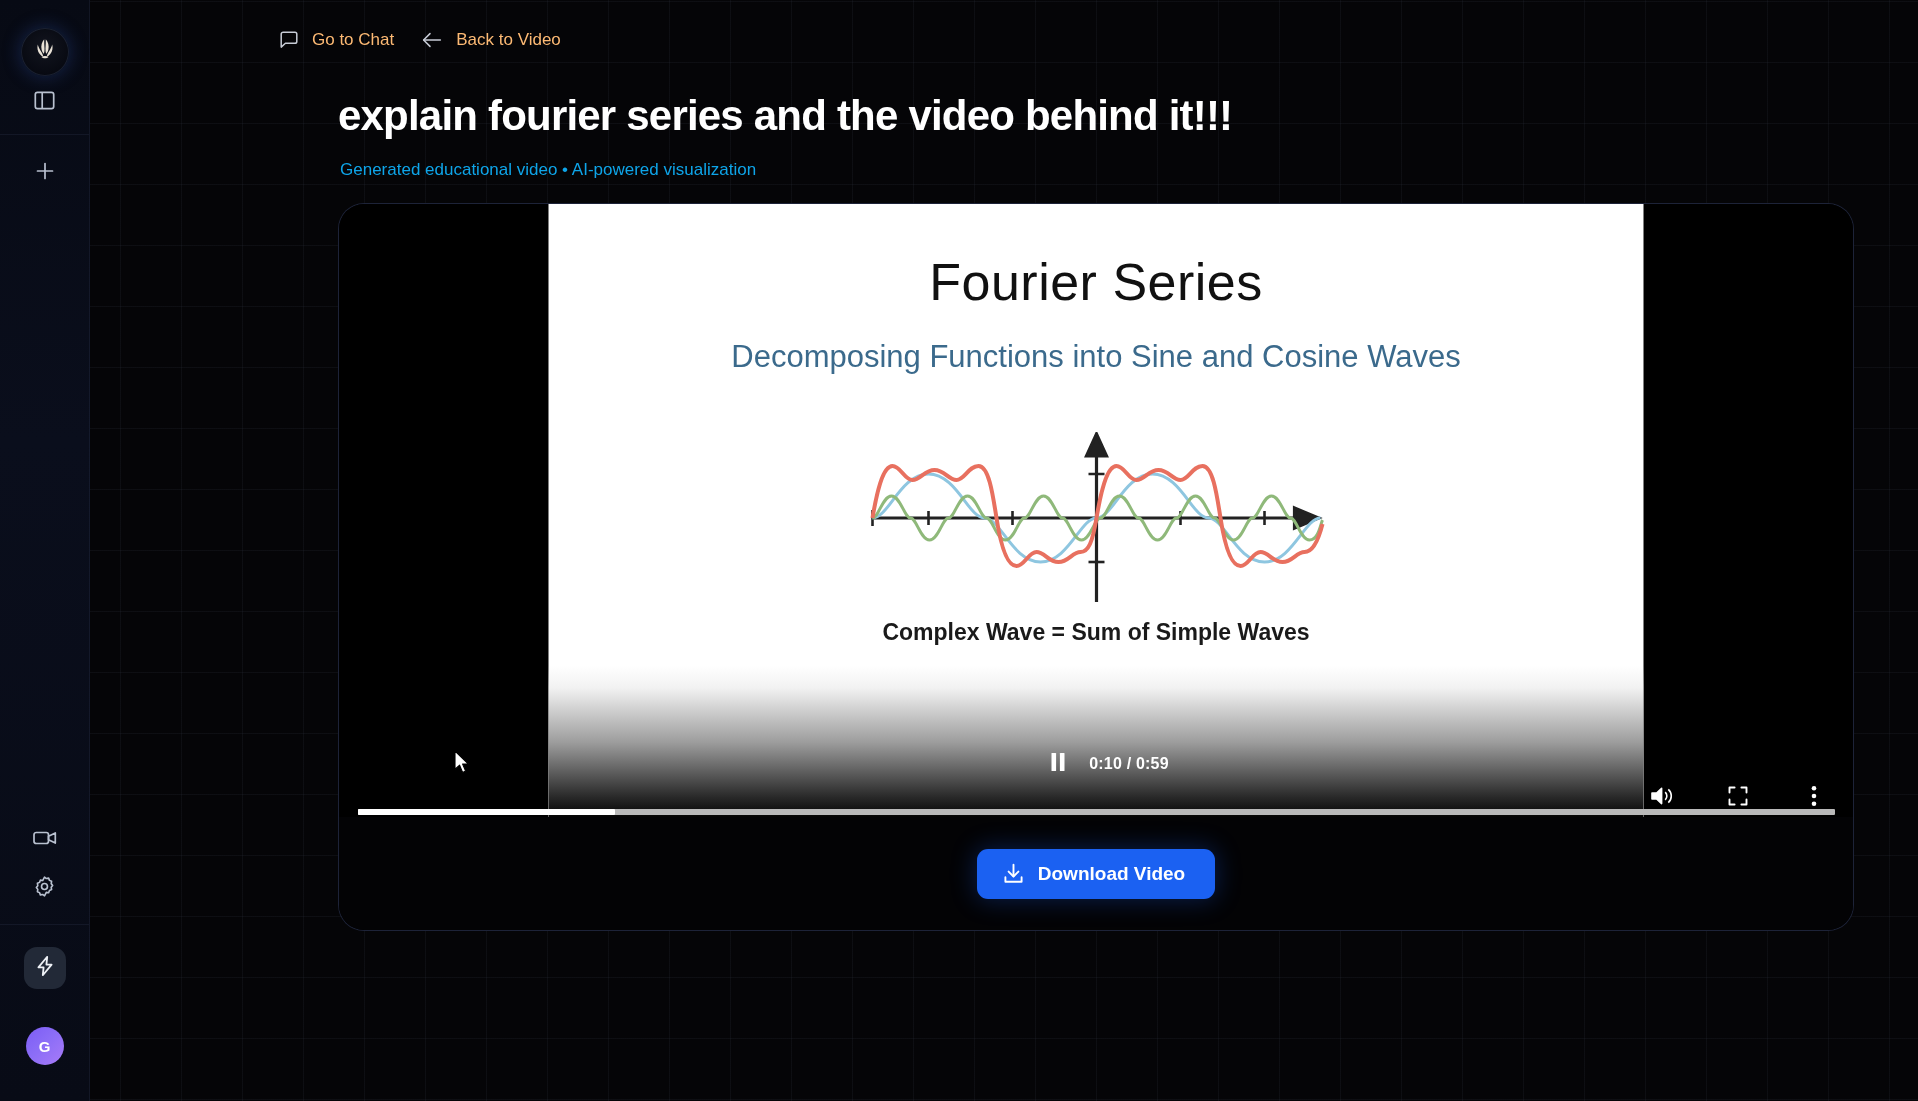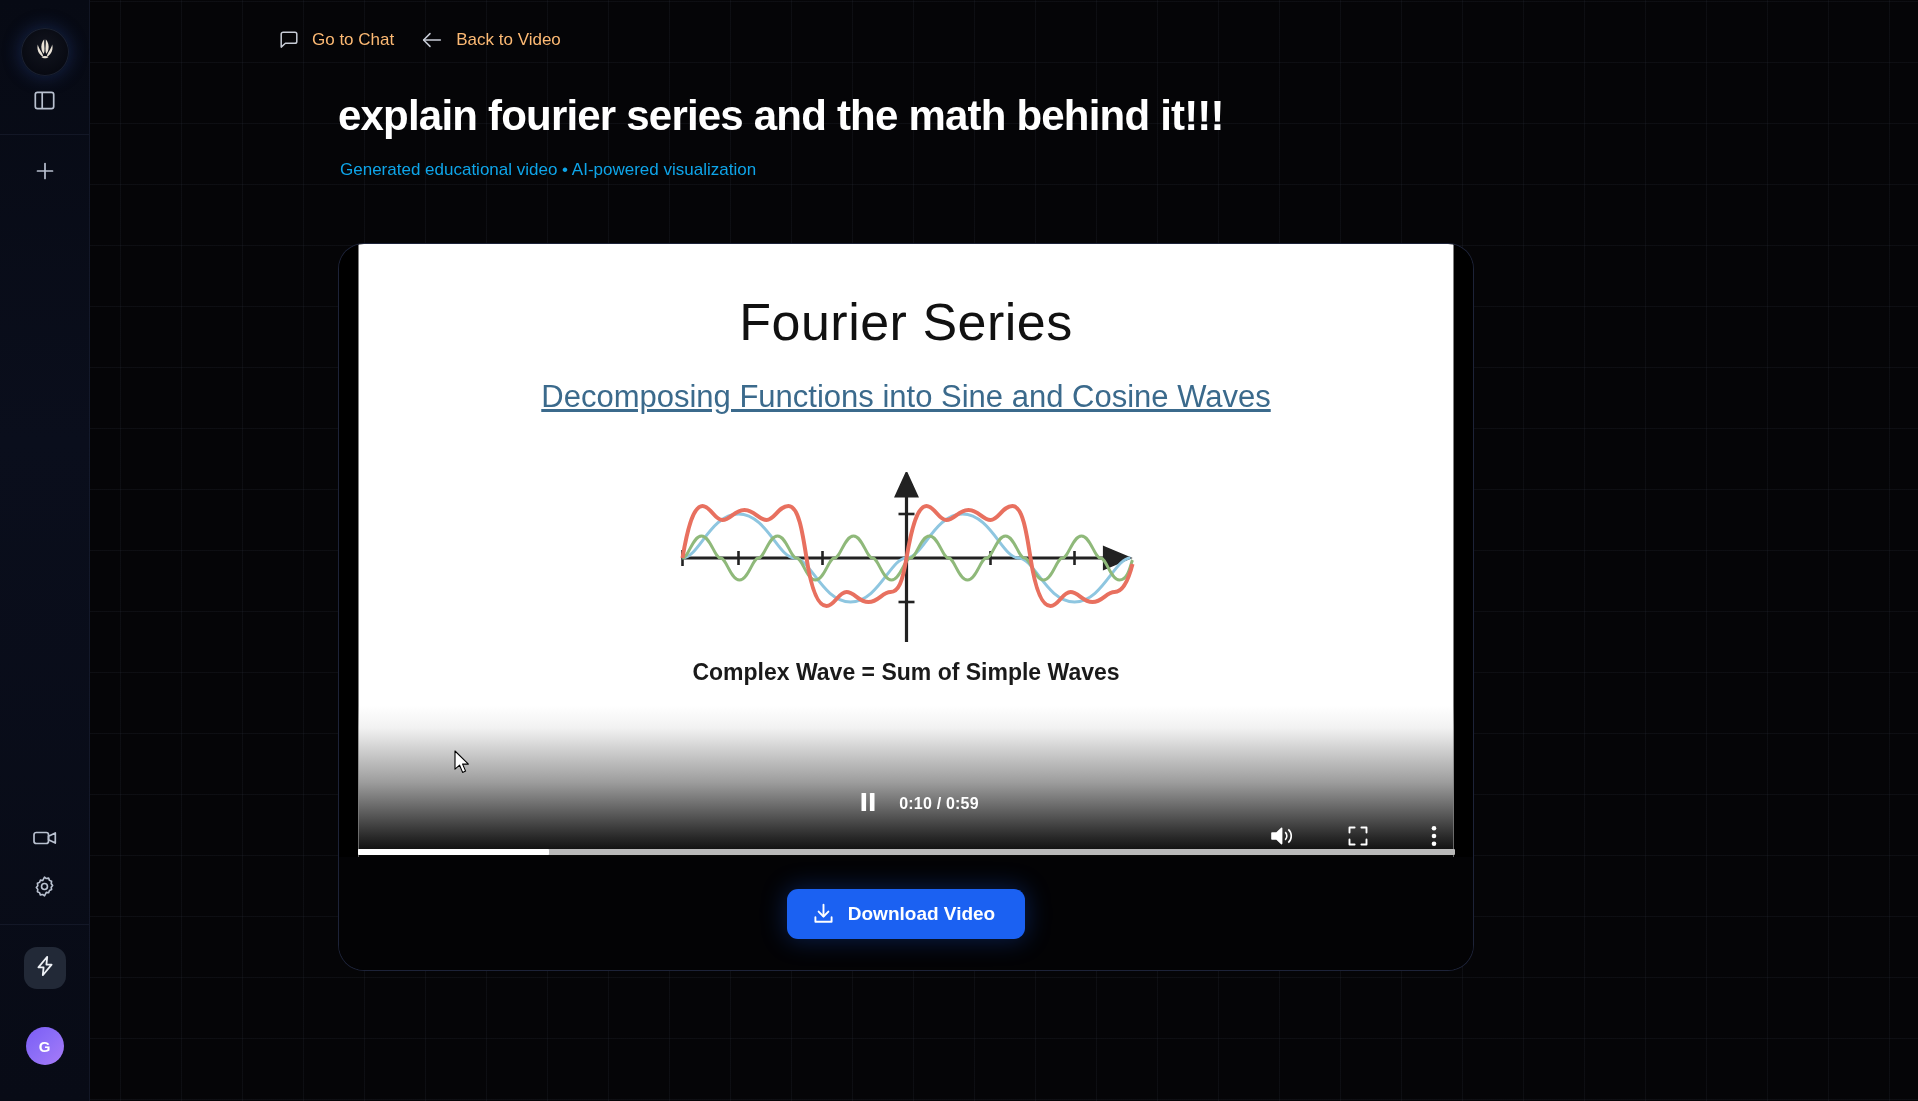--- a/index.html
+++ b/index.html
@@ -77,44 +77,43 @@
     color:#ffffff; font-size:42px; font-weight:700; letter-spacing:-0.8px;
     white-space:nowrap;
   }
   .page-sub {
     position:absolute; left:250px; top:160px;
     color:#0ea5e9; font-size:17px;
   }
   
   .video-card {
     position:absolute; left:248px; top:203px;
-    width:1136px; height:728px;
+    width:1516px; height:728px;
     background:#030305;
     border:1px solid rgba(90,110,175,0.30);
     border-radius:26px;
     overflow:hidden;
-    margin-top:40px;
   }
   .player {
     position:relative; width:100%; height:615px; background:#000;
     overflow:hidden;
   }
   
   .video-frame {
     position:absolute; left:50%; top:0; transform:translateX(-50%);
     width:1095px; height:615px; background:#ffffff;
     overflow:hidden;
   }
   .slide-title {
     position:absolute; top:48px; left:0; right:0; text-align:center;
     color:#111111; font-size:52px; font-weight:400; letter-spacing:0.5px;
   }
   .slide-sub {
     position:absolute; top:135px; left:0; right:0; text-align:center;
-    color:#3b6a8c; font-size:31px; font-weight:400;text-decoration:underline;
+    color:#3b6a8c; font-size:31px; font-weight:400;
   }
   .slide-caption {
     position:absolute; top:415px; left:0; right:0; text-align:center;
     color:#1a1a1a; font-size:23px; font-weight:700;
   }
   .wave-holder {
     position:absolute; top:228px; left:50%; transform:translateX(-50%);
     width:460px; height:170px;
   }
   .wave-holder svg { display:block; width:100%; height:100%; }
@@ -259,21 +258,21 @@
         <span>
           <svg width="20" height="16" viewBox="0 0 20 16" fill="none" stroke="#c7ccd6" stroke-width="1.5" stroke-linecap="round" stroke-linejoin="round">
             <line x1="18.4" y1="8" x2="1.8" y2="8"></line>
             <polyline points="8,1.6 1.6,8 8,14.4"></polyline>
           </svg>
         </span>
         <span>Back to Video</span>
       </button>
     </div>
 
-    <h1 class="page-title">explain fourier series and the math behind it!!!</h1>
+    <h1 class="page-title">explain fourier series and the video behind it!!!</h1>
     <div class="page-sub">Generated educational video • AI-powered visualization</div>
 
     <section class="video-card">
 
       <div class="player">
 
         <div class="video-frame">
           <div class="slide-title">Fourier Series</div>
           <div class="slide-sub">Decomposing Functions into Sine and Cosine Waves</div>
 

